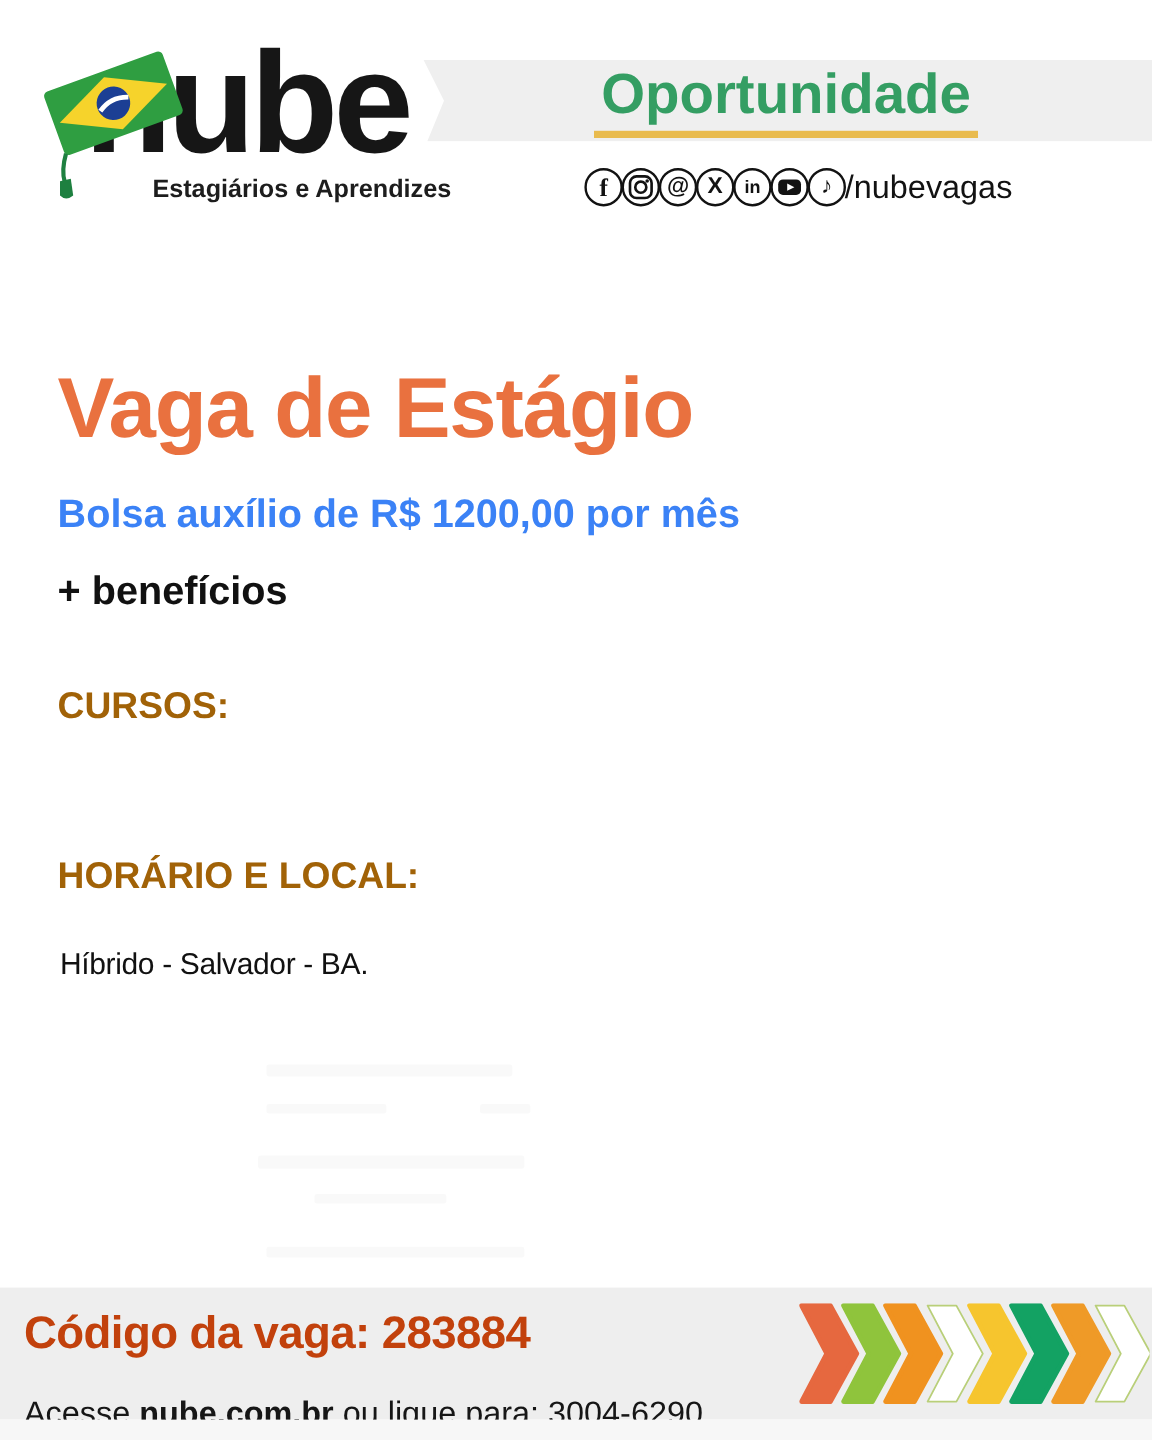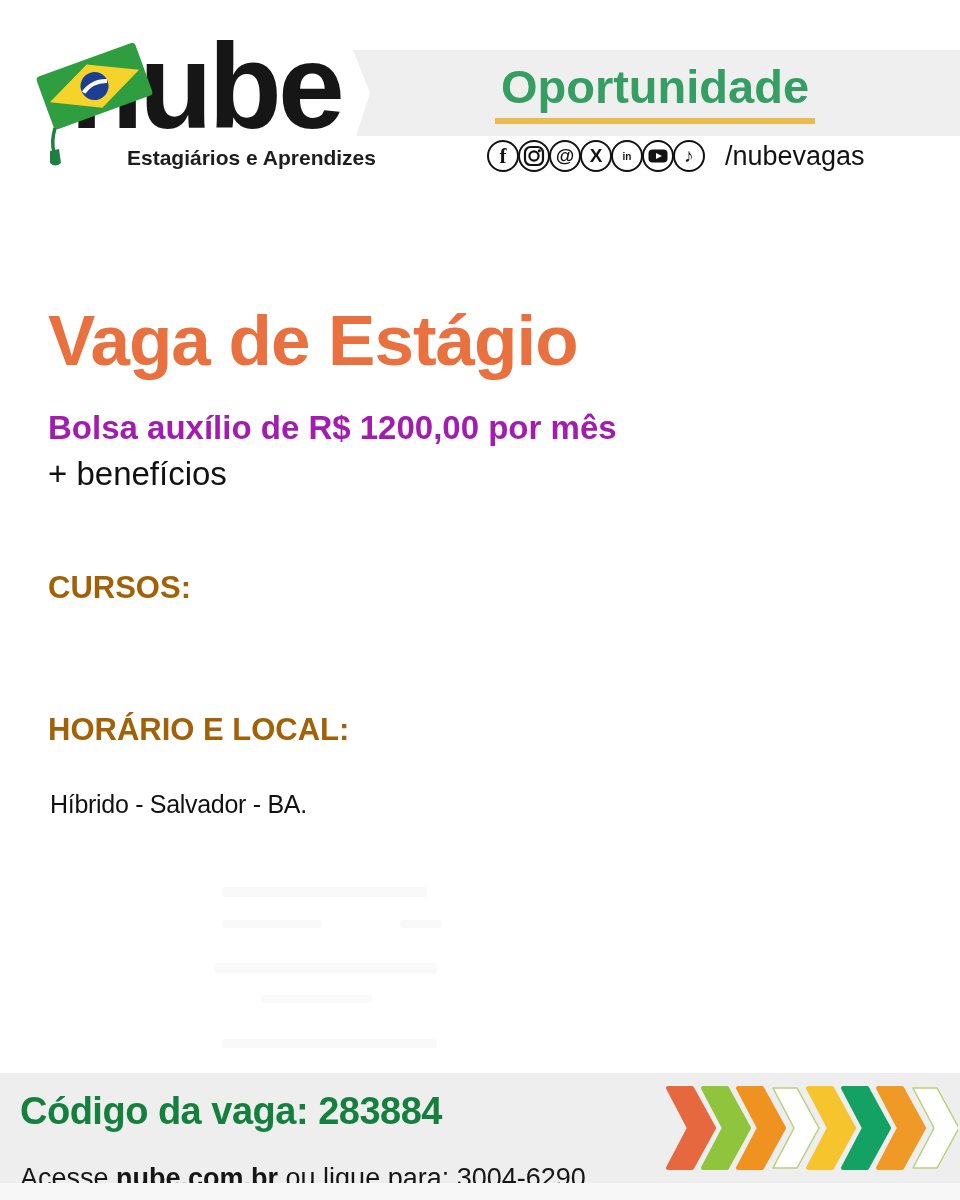--- a/index.html
+++ b/index.html
@@ -17,21 +17,21 @@
     color:#161616; line-height:1;
   }
   .brand-tagline {
     position:absolute; left:79px; top:146px;
     font-size:21px; font-weight:bold; color:#1d1d1d; letter-spacing:0;margin-left:48px;
   }
   .flag-svg { position:absolute; left:34px; top:32px; }
 
   
   .banner {
-    position:absolute; left:350px; top:50px; width:610px; height:86px;
+    position:absolute; left:350px; top:50px; width:610px; height:68px;
     background:#efefef;
     -webkit-clip-path:polygon(0 0, 100% 0, 100% 100%, 6px 100%, 20px 50%, 3px 0);
     clip-path:polygon(0 0, 100% 0, 100% 100%, 6px 100%, 20px 50%, 3px 0);
     display:flex; align-items:center; justify-content:center;
   }
   .banner-title {
     font-size:47px; font-weight:bold; color:#349e63; letter-spacing:0px;
     padding:0 6px 4px 6px; border-bottom:6px solid #e9bb4e; margin-top:-4px;
   }
 
@@ -39,34 +39,34 @@
   .social-row {
     position:absolute; left:487px; top:139px; height:34px;
     display:flex; align-items:center;
   }
   .soc {
     width:32px; height:32px; border:2.5px solid #121212; border-radius:50%;
     display:flex; align-items:center; justify-content:center;
     margin-right:-1px; background:#ffffff; color:#121212;
   }
   .soc .tx { font-weight:bold; }
-  .soc-handle { font-size:27px; color:#121212; margin-left:21px; }
+  .soc-handle { font-size:27px; color:#121212; margin-left:0; }
 
   
   .job-title {
     position:absolute; left:48px; top:300px;
     font-size:71px; font-weight:bold; color:#e9713f; letter-spacing:-1px;
   }
   .stipend {
     position:absolute; left:48px; top:409px;
-    font-size:33px; font-weight:bold; color:#a21caf;
+    font-size:33px; font-weight:bold; color:#3b82f6;
   }
   .benefits {
-    position:absolute; left:48px; top:455px;
-    font-size:33px; font-weight:normal; color:#111111;
+    position:absolute; left:48px; top:473px;
+    font-size:33px; font-weight:bold; color:#111111;
   }
   .sec-heading {
     position:absolute; left:48px;
     font-size:31px; font-weight:bold; color:#a16207;
   }
   .sec-text {
     position:absolute; left:50px;
     font-size:25px; color:#111111; letter-spacing:-0.3px;
   }
   .h-cursos   { top:570px; }
@@ -77,21 +77,21 @@
 
   .ghost { position:absolute; background:rgba(0,0,0,0.022); border-radius:2px; }
 
   
   .footer {
     position:absolute; left:0; top:1073px; width:960px; height:110px;
     background:#eeeeee;
   }
   .footer-code {
     position:absolute; left:20px; top:17px;
-    font-size:38px; font-weight:bold; color:#15803d; letter-spacing:-0.5px;
+    font-size:38px; font-weight:bold; color:#c2410c; letter-spacing:-0.5px;
   }
   .footer-contact {
     position:absolute; left:20px; top:66px;
     font-size:27px; color:#161616;margin-top:24px;
   }
   .footer-contact b { font-weight:bold; }
   .chevrons-svg { position:absolute; right:2px; top:13px; }
   .footer-strip {
     position:absolute; left:0; top:1183px; width:960px; height:17px;
     background:#f7f7f7;
@@ -132,21 +132,21 @@
         <circle cx="16.3" cy="5.8" r="1.5" fill="#121212"></circle>
       </svg>
     </span>
     <span class="soc">
       <span class="tx" style="font-size:19px;">@</span>
     </span>
     <span class="soc">
       <span class="tx" style="font-size:19px;">X</span>
     </span>
     <span class="soc">
-      <span class="tx" style="font-size:10px;">in</span>
+      <span class="tx" style="font-size:15px;">in</span>
     </span>
     <span class="soc">
       <svg width="22" height="22" viewBox="0 0 22 22">
         <rect x="1.5" y="4.5" width="19" height="13" rx="4" fill="#121212"></rect>
         <polygon points="9,8 15,11 9,14" fill="#ffffff"></polygon>
       </svg>
     </span>
     <span class="soc">
       <span class="tx" style="font-size:19px;">♪</span>
     </span>

